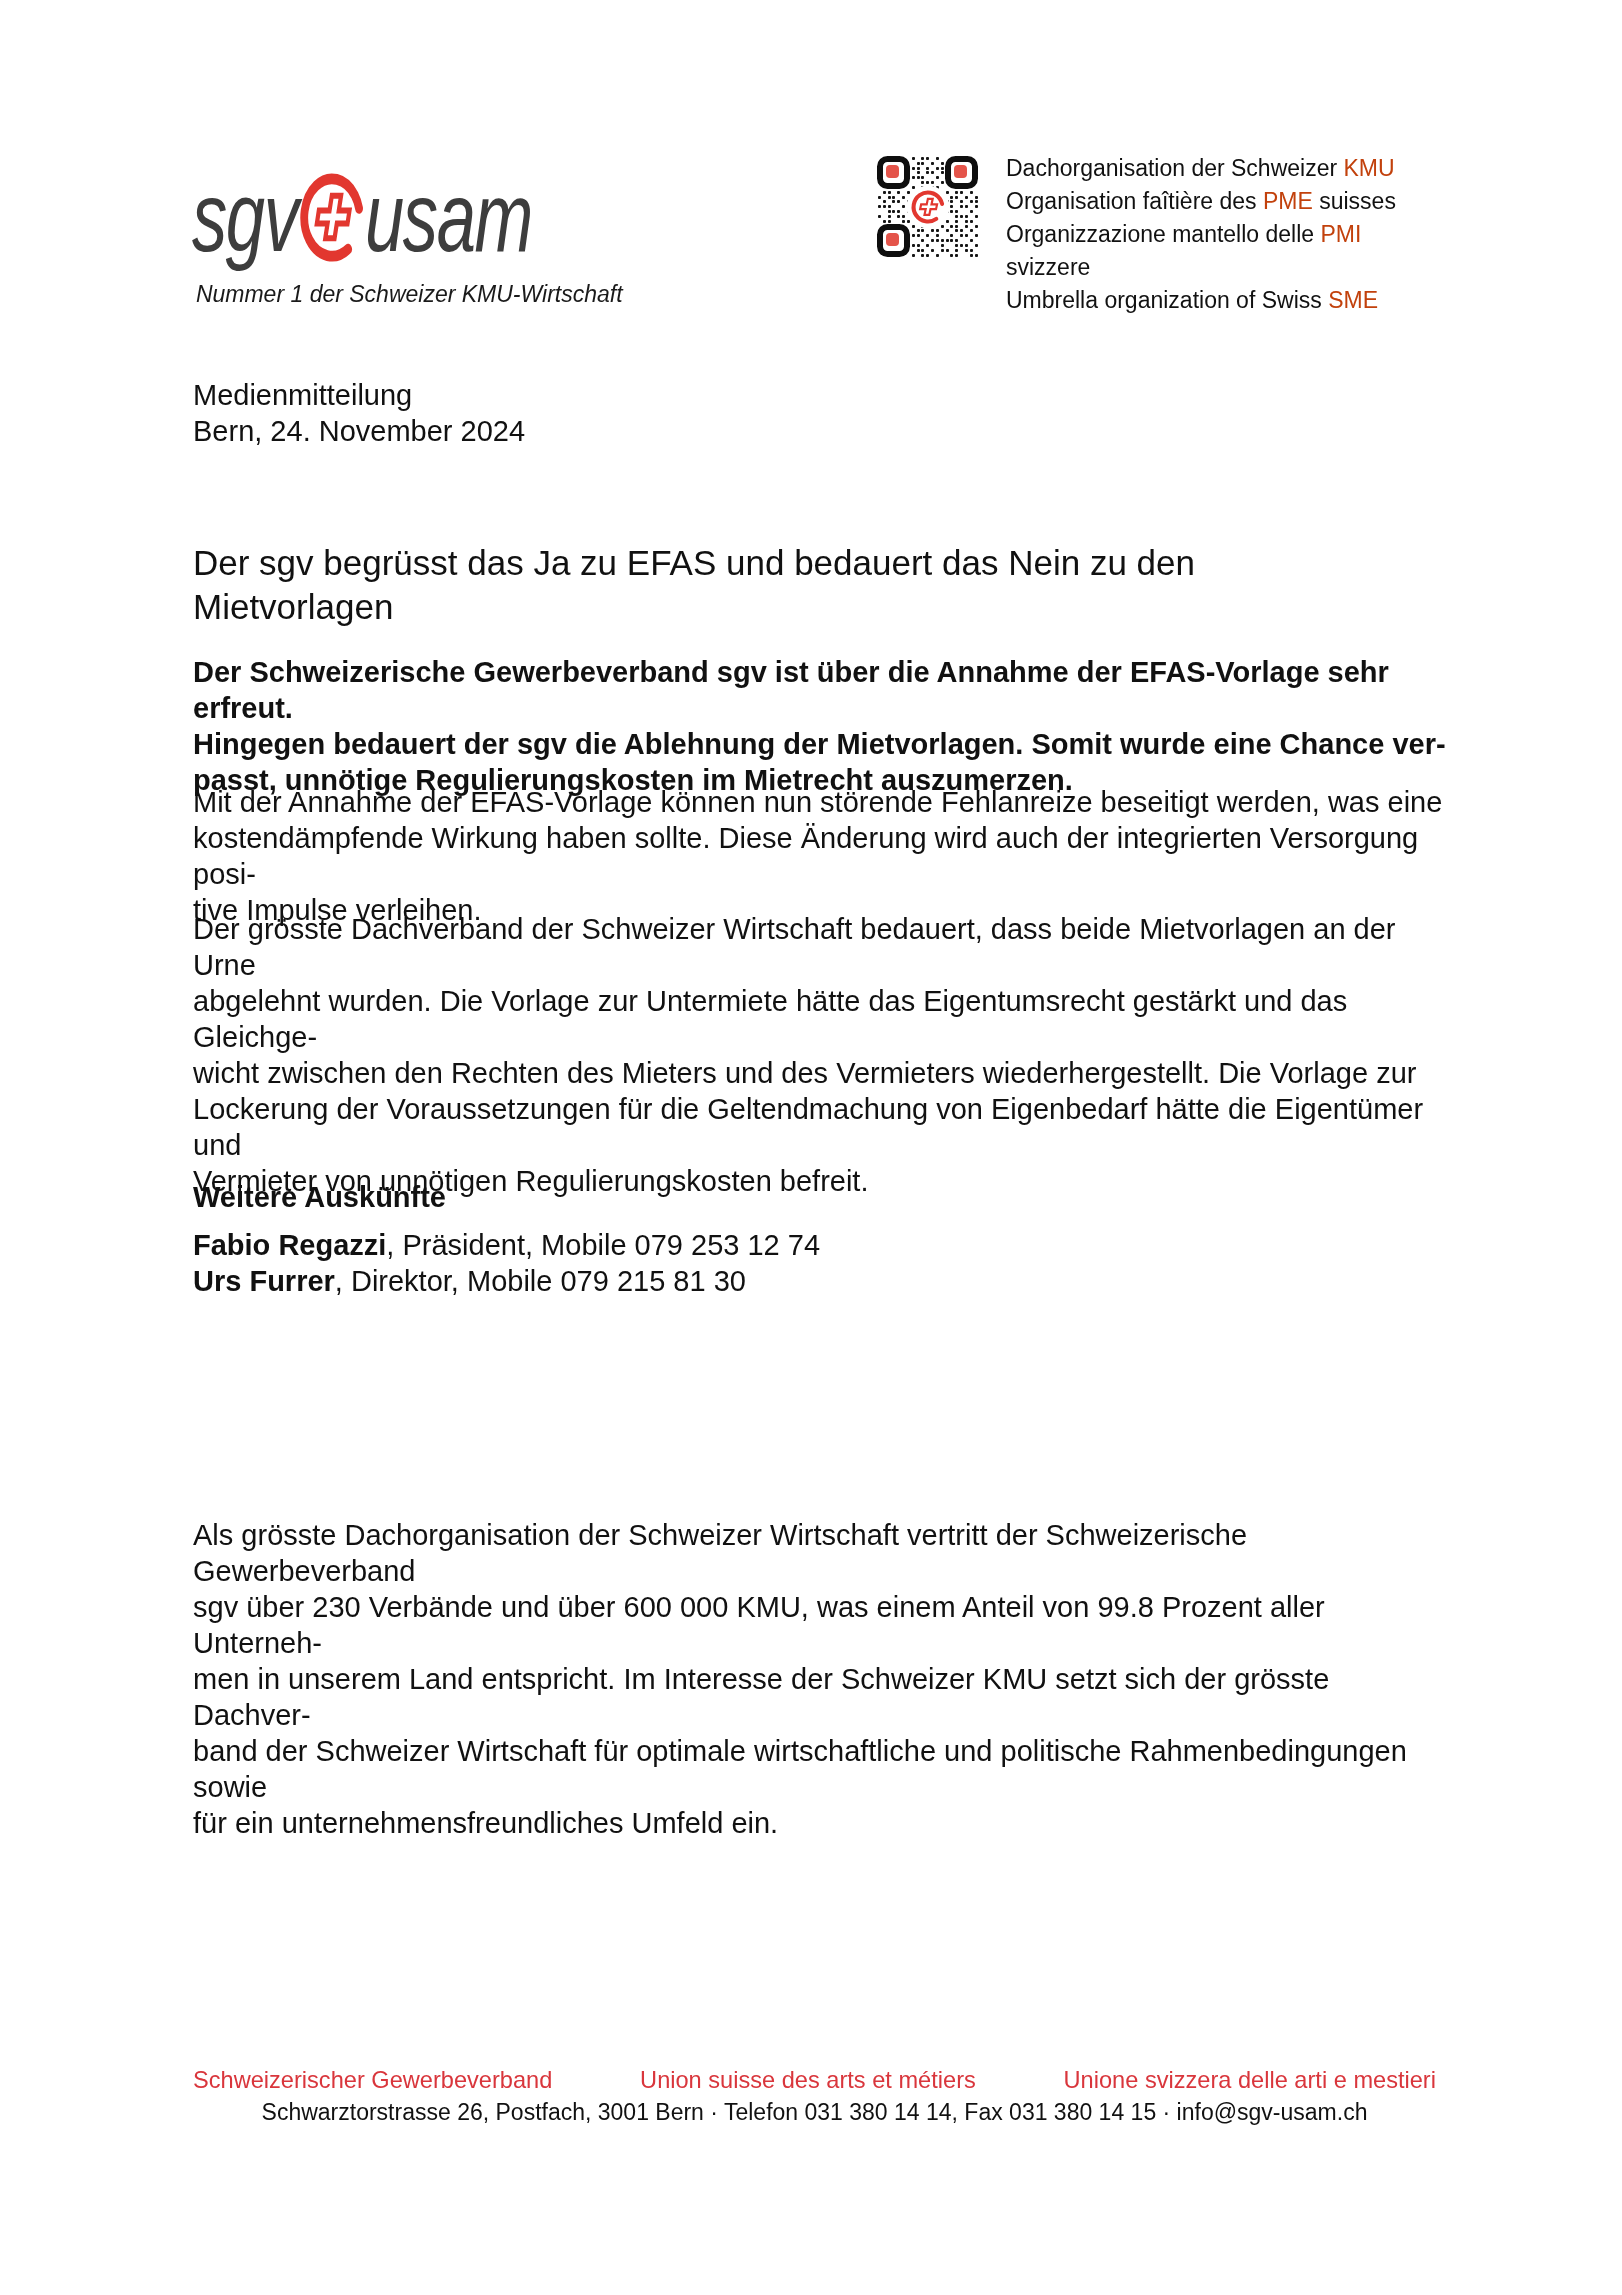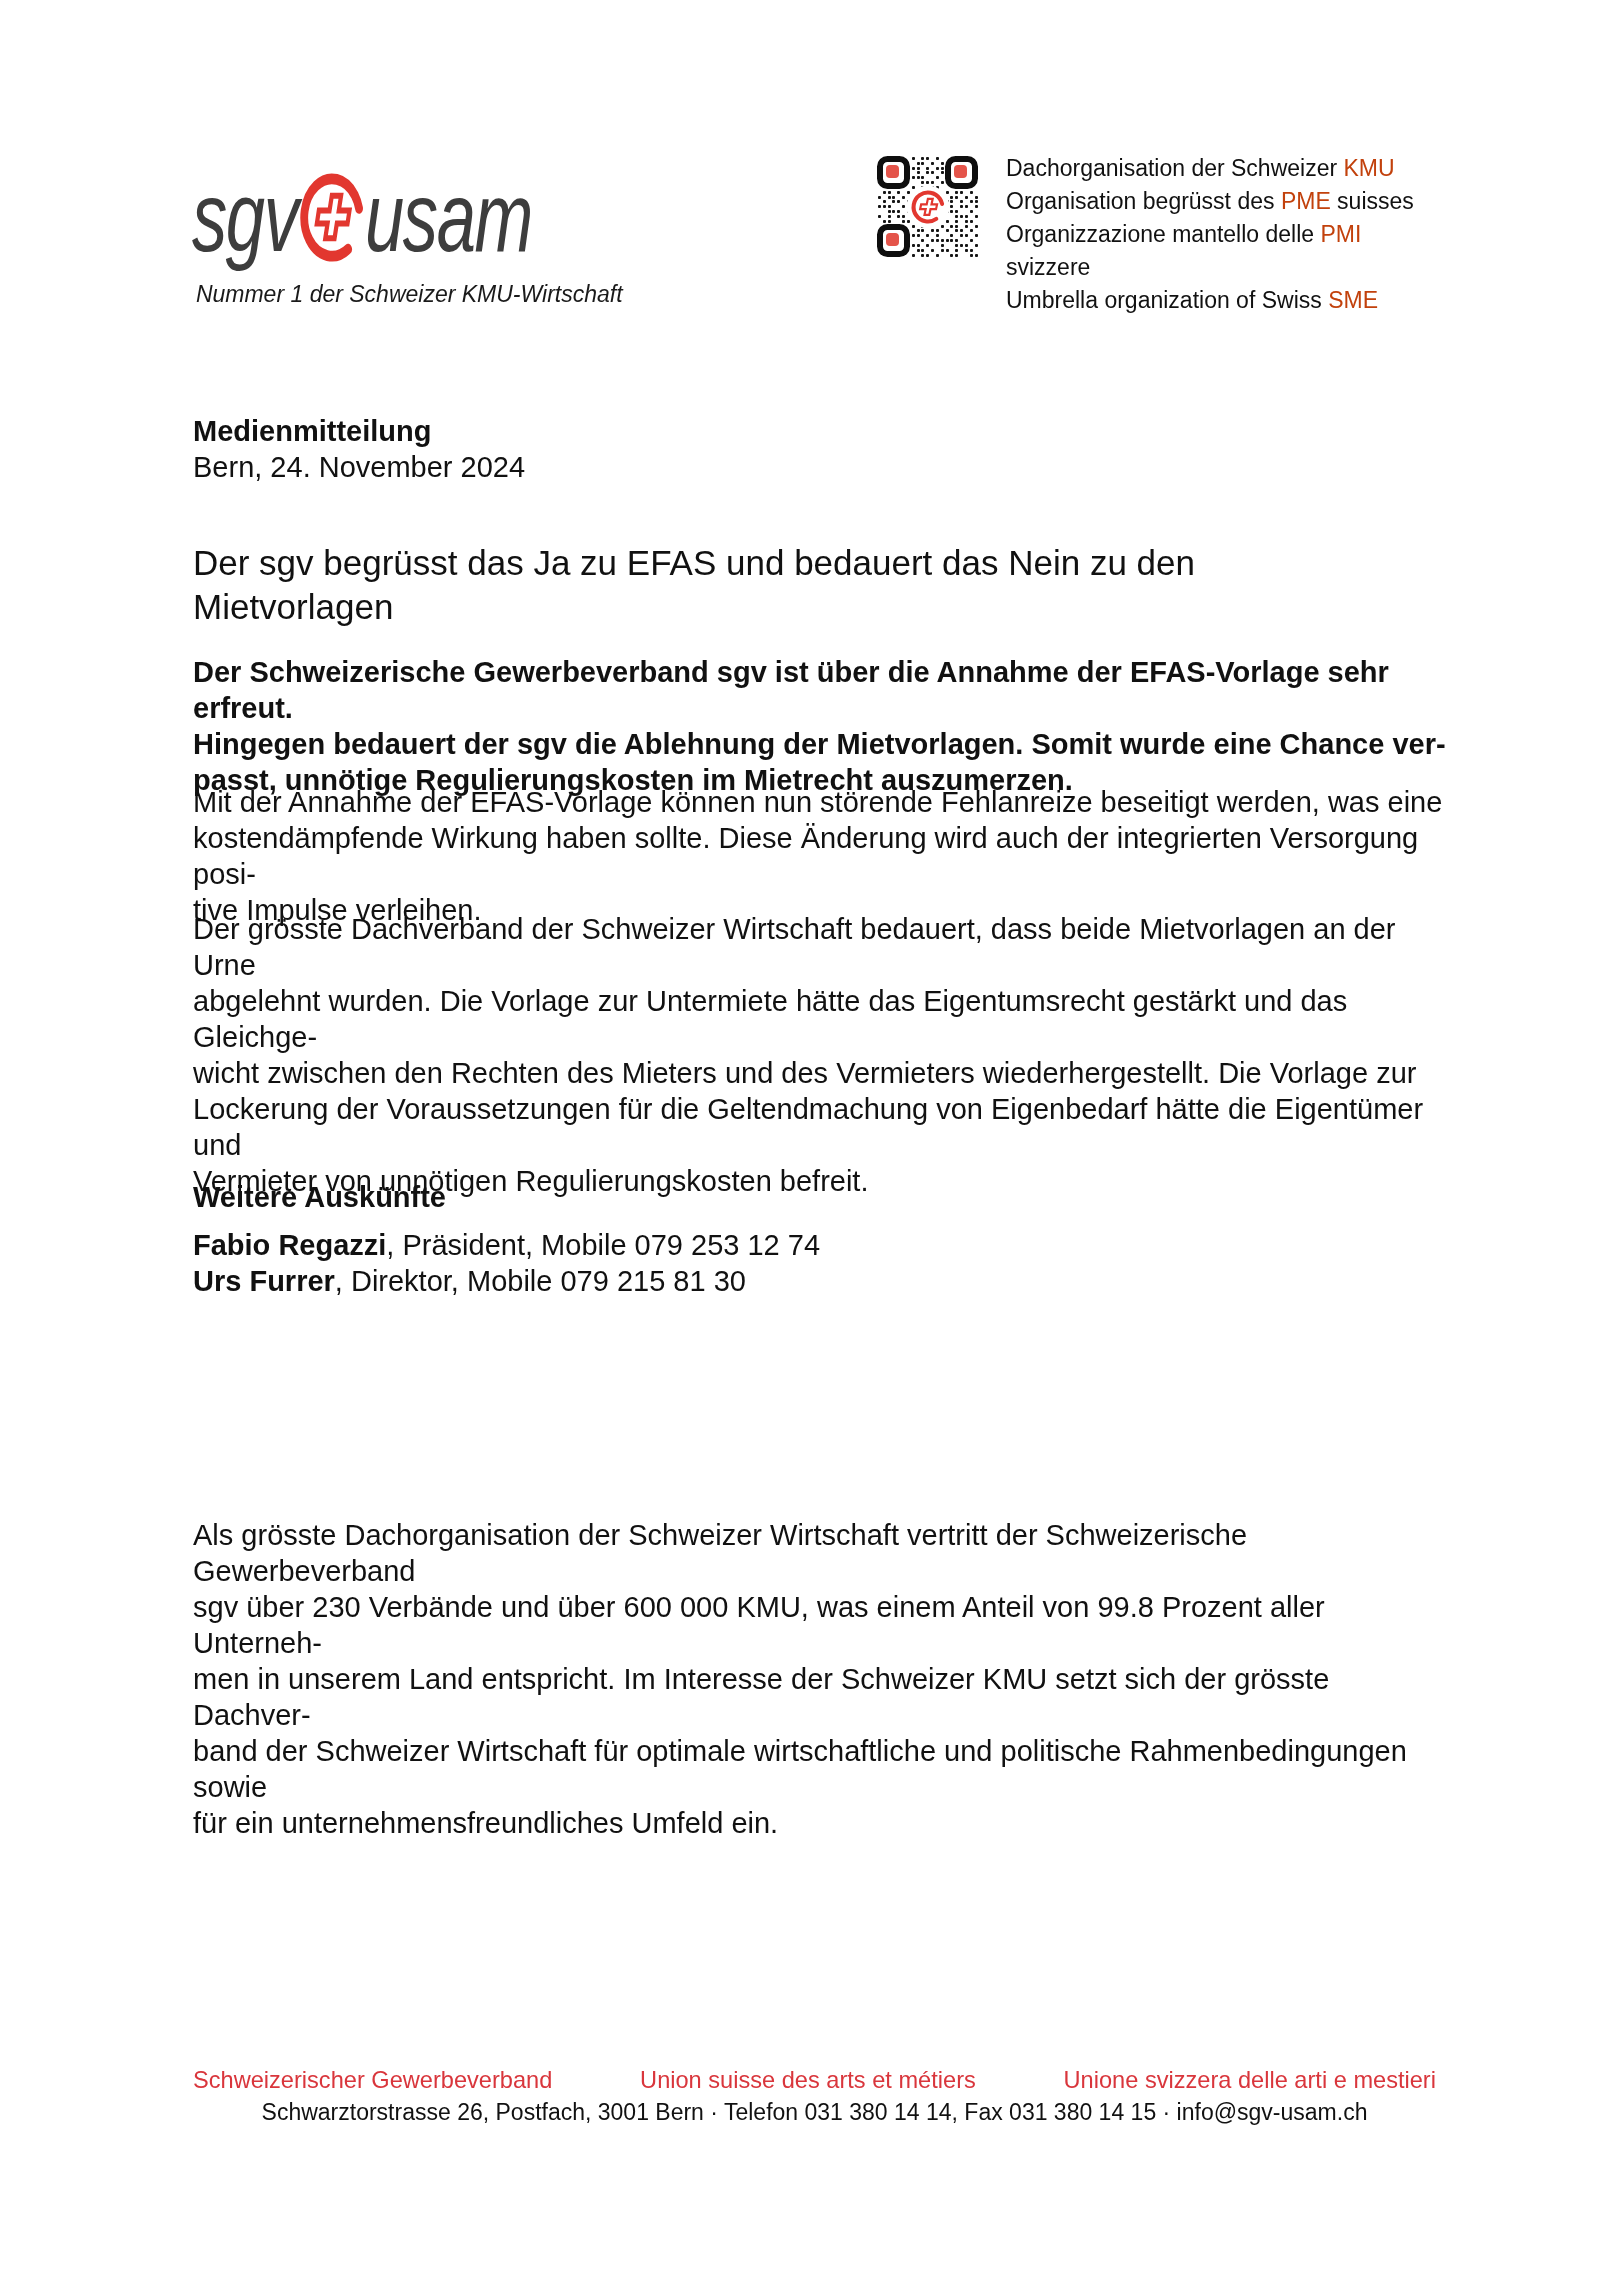--- a/index.html
+++ b/index.html
@@ -50,21 +50,21 @@
     display:flex;align-items:center;justify-content:center;
   }
   .qr-center svg{width:37px;height:37px;}
 
   
   .org-lines{left:1006px;top:152px;width:445px;font-size:23px;line-height:33px;}
   .red{color:#c2410c;}
 
   
   .meta{left:193px;top:377px;font-size:29px;line-height:36px;}
-  .meta .doc-type{font-weight:bold;margin-top:36px;}
+  .meta .doc-type{font-weight:normal;}
   .title{left:193px;top:541px;width:1250px;font-size:35px;line-height:44px;font-weight:normal;}
   .lead{left:193px;top:654px;width:1256px;font-size:29px;line-height:36px;font-weight:bold;}
   .para{font-size:29px;line-height:36px;width:1256px;left:193px;}
   .p1{top:784px;}
   .p2{top:911px;}
   .contacts-h{left:193px;top:1179px;font-size:29px;font-weight:bold;line-height:36px;}
   .contacts{left:193px;top:1227px;font-size:29px;line-height:36px;}
   .contacts b{font-weight:bold;}
   .boiler{top:1517px;}
 
@@ -251,21 +251,21 @@
     <div class="qr-center">
       <svg viewBox="0 0 100 100" aria-hidden="true">
         <circle cx="50" cy="50" r="39" fill="none" stroke="#e2372f" stroke-width="11" stroke-dasharray="198 47" stroke-linecap="round" transform="rotate(55 50 50)"></circle>
         <path d="M45 28 h13 v15 h15 v13 h-15 v15 h-13 v-15 h-15 v-13 h15 z" fill="#ffffff" stroke="#e2372f" stroke-width="6" transform="translate(50 50) skewX(-12) translate(-50 -50)"></path>
       </svg>
     </div>
   </div>
 
   <div class="abs org-lines">
     <div><span>Dachorganisation der Schweizer </span><span class="red">KMU</span><span></span></div>
-    <div><span>Organisation begrüsst des </span><span class="red">PME</span><span> suisses</span></div>
+    <div><span>Organisation faîtière des </span><span class="red">PME</span><span> suisses</span></div>
     <div><span>Organizzazione mantello delle </span><span class="red">PMI</span><span> svizzere</span></div>
     <div><span>Umbrella organization of Swiss </span><span class="red">SME</span><span></span></div>
   </div>
 
   <div class="abs meta">
     <div class="doc-type">Medienmitteilung</div>
     <div>Bern, 24. November 2024</div>
   </div>
 
   <h1 class="abs title ml" style="margin:0;">Der sgv begrüsst das Ja zu EFAS und bedauert das Nein zu den

